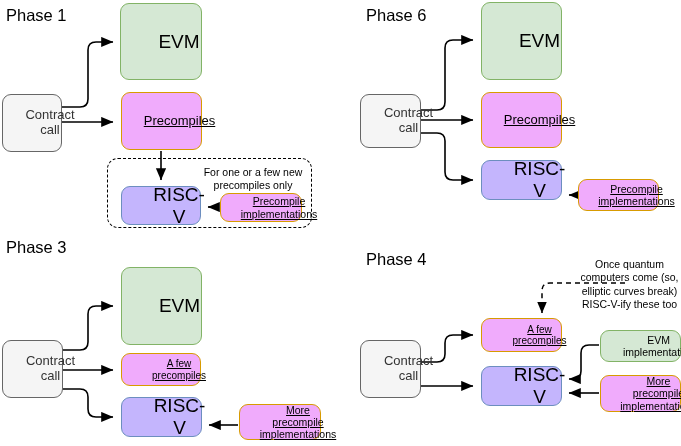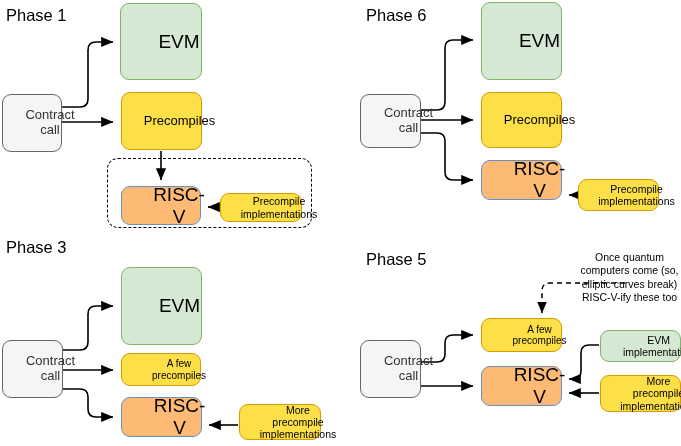--- a/index.html
+++ b/index.html
@@ -38,25 +38,26 @@
     border-radius: 9px;
     line-height: 1.15;
     white-space: pre-line;
     padding-left: 36px;
   }
   .node.green {
     background: #d5e8d4;
     border: 1.4px solid #82b366;
   }
   .node.orange {
-    background: #fde047;
+    background: #f0abfc;
     border: 1.4px solid #d79b00;
+    text-decoration: underline;
   }
   .node.blue {
-    background: #fdba74;
+    background: #c4b5fd;
     border: 1.4px solid #6c8ebf;
   }
   .node.grey {
     background: #f5f5f5;
     border: 1.4px solid #666666;
     color: #333333;
   }
   .big   { font-size: 19px; }
   .mid   { font-size: 13px; }
   .small { font-size: 10px; }
@@ -164,20 +165,22 @@
 call</div>
 
   <div class="node green big" style="left:120px; top:3px; width:82px; height:77px;">EVM</div>
 
   <div class="node orange mid" style="left:121px; top:92px; width:81px; height:58px;">Precompiles</div>
 
   <div class="dashed-group" style="left:107px; top:158px; width:205px; height:70px;"></div>
 
   <div class="node blue big" style="left:121px; top:186px; width:80px; height:39px;">RISC-V</div>
 
+  <div class="note" style="left:197px; top:166px; width:112px;">For one or a few new
+precompiles only</div>
 
   <div class="node orange tiny" style="left:220px; top:193px; width:82px; height:29px;">Precompile
 implementations</div>
 
   <div class="phase-title" style="left:366px; top:6px;">Phase 6</div>
 
   <div class="node grey mid" style="left:360px; top:94px; width:61px; height:54px;">Contract
 call</div>
 
   <div class="node green big" style="left:481px; top:2px; width:81px; height:78px;">EVM</div>
@@ -197,23 +200,23 @@
   <div class="node green big" style="left:121px; top:267px; width:81px; height:78px;">EVM</div>
 
   <div class="node orange small" style="left:121px; top:353px; width:80px; height:33px;">A few
 precompiles</div>
 
   <div class="node blue big" style="left:121px; top:397px; width:81px; height:40px;">RISC-V</div>
 
   <div class="node orange tiny" style="left:239px; top:404px; width:82px; height:36px;">More precompile
 implementations</div>
 
-  <div class="phase-title" style="left:366px; top:250px;">Phase 5</div>
-
-  <div class="note" style="left:578px; top:251px; width:103px;text-align:center;">Once quantum
+  <div class="phase-title" style="left:366px; top:250px;">Phase 4</div>
+
+  <div class="note" style="left:578px; top:258px; width:103px;text-align:center;">Once quantum
 computers come (so,
 elliptic curves break)
 RISC-V-ify these too</div>
 
   <div class="node grey mid" style="left:360px; top:340px; width:61px; height:58px;">Contract
 call</div>
 
   <div class="node orange small" style="left:481px; top:318px; width:81px; height:34px;">A few
 precompiles</div>
 

